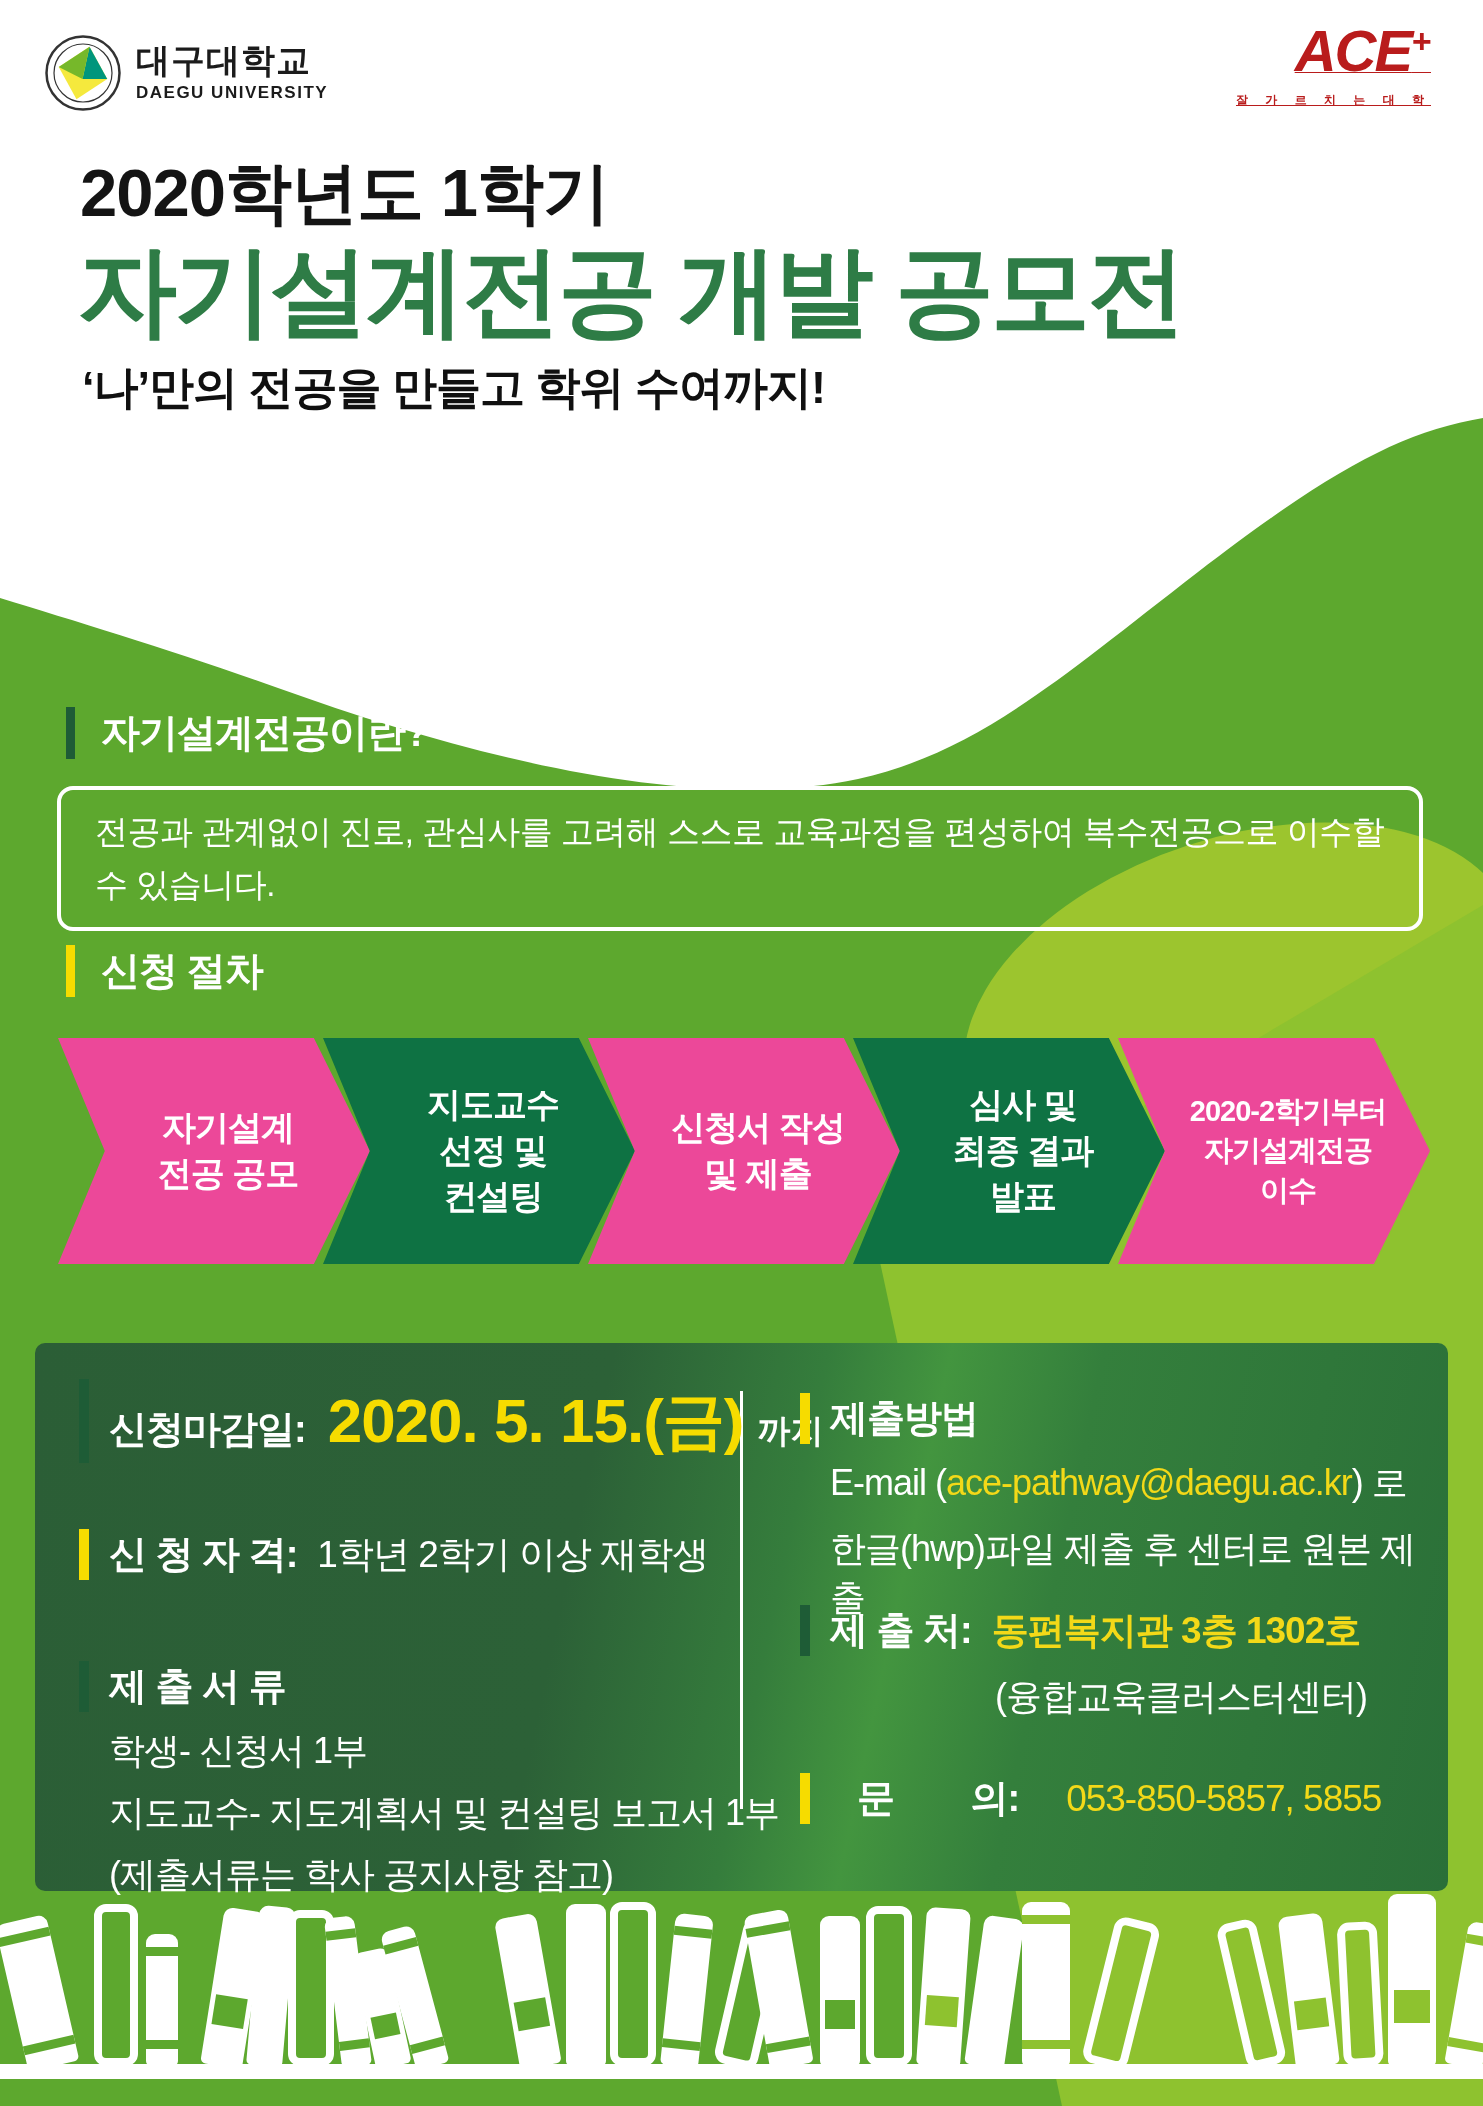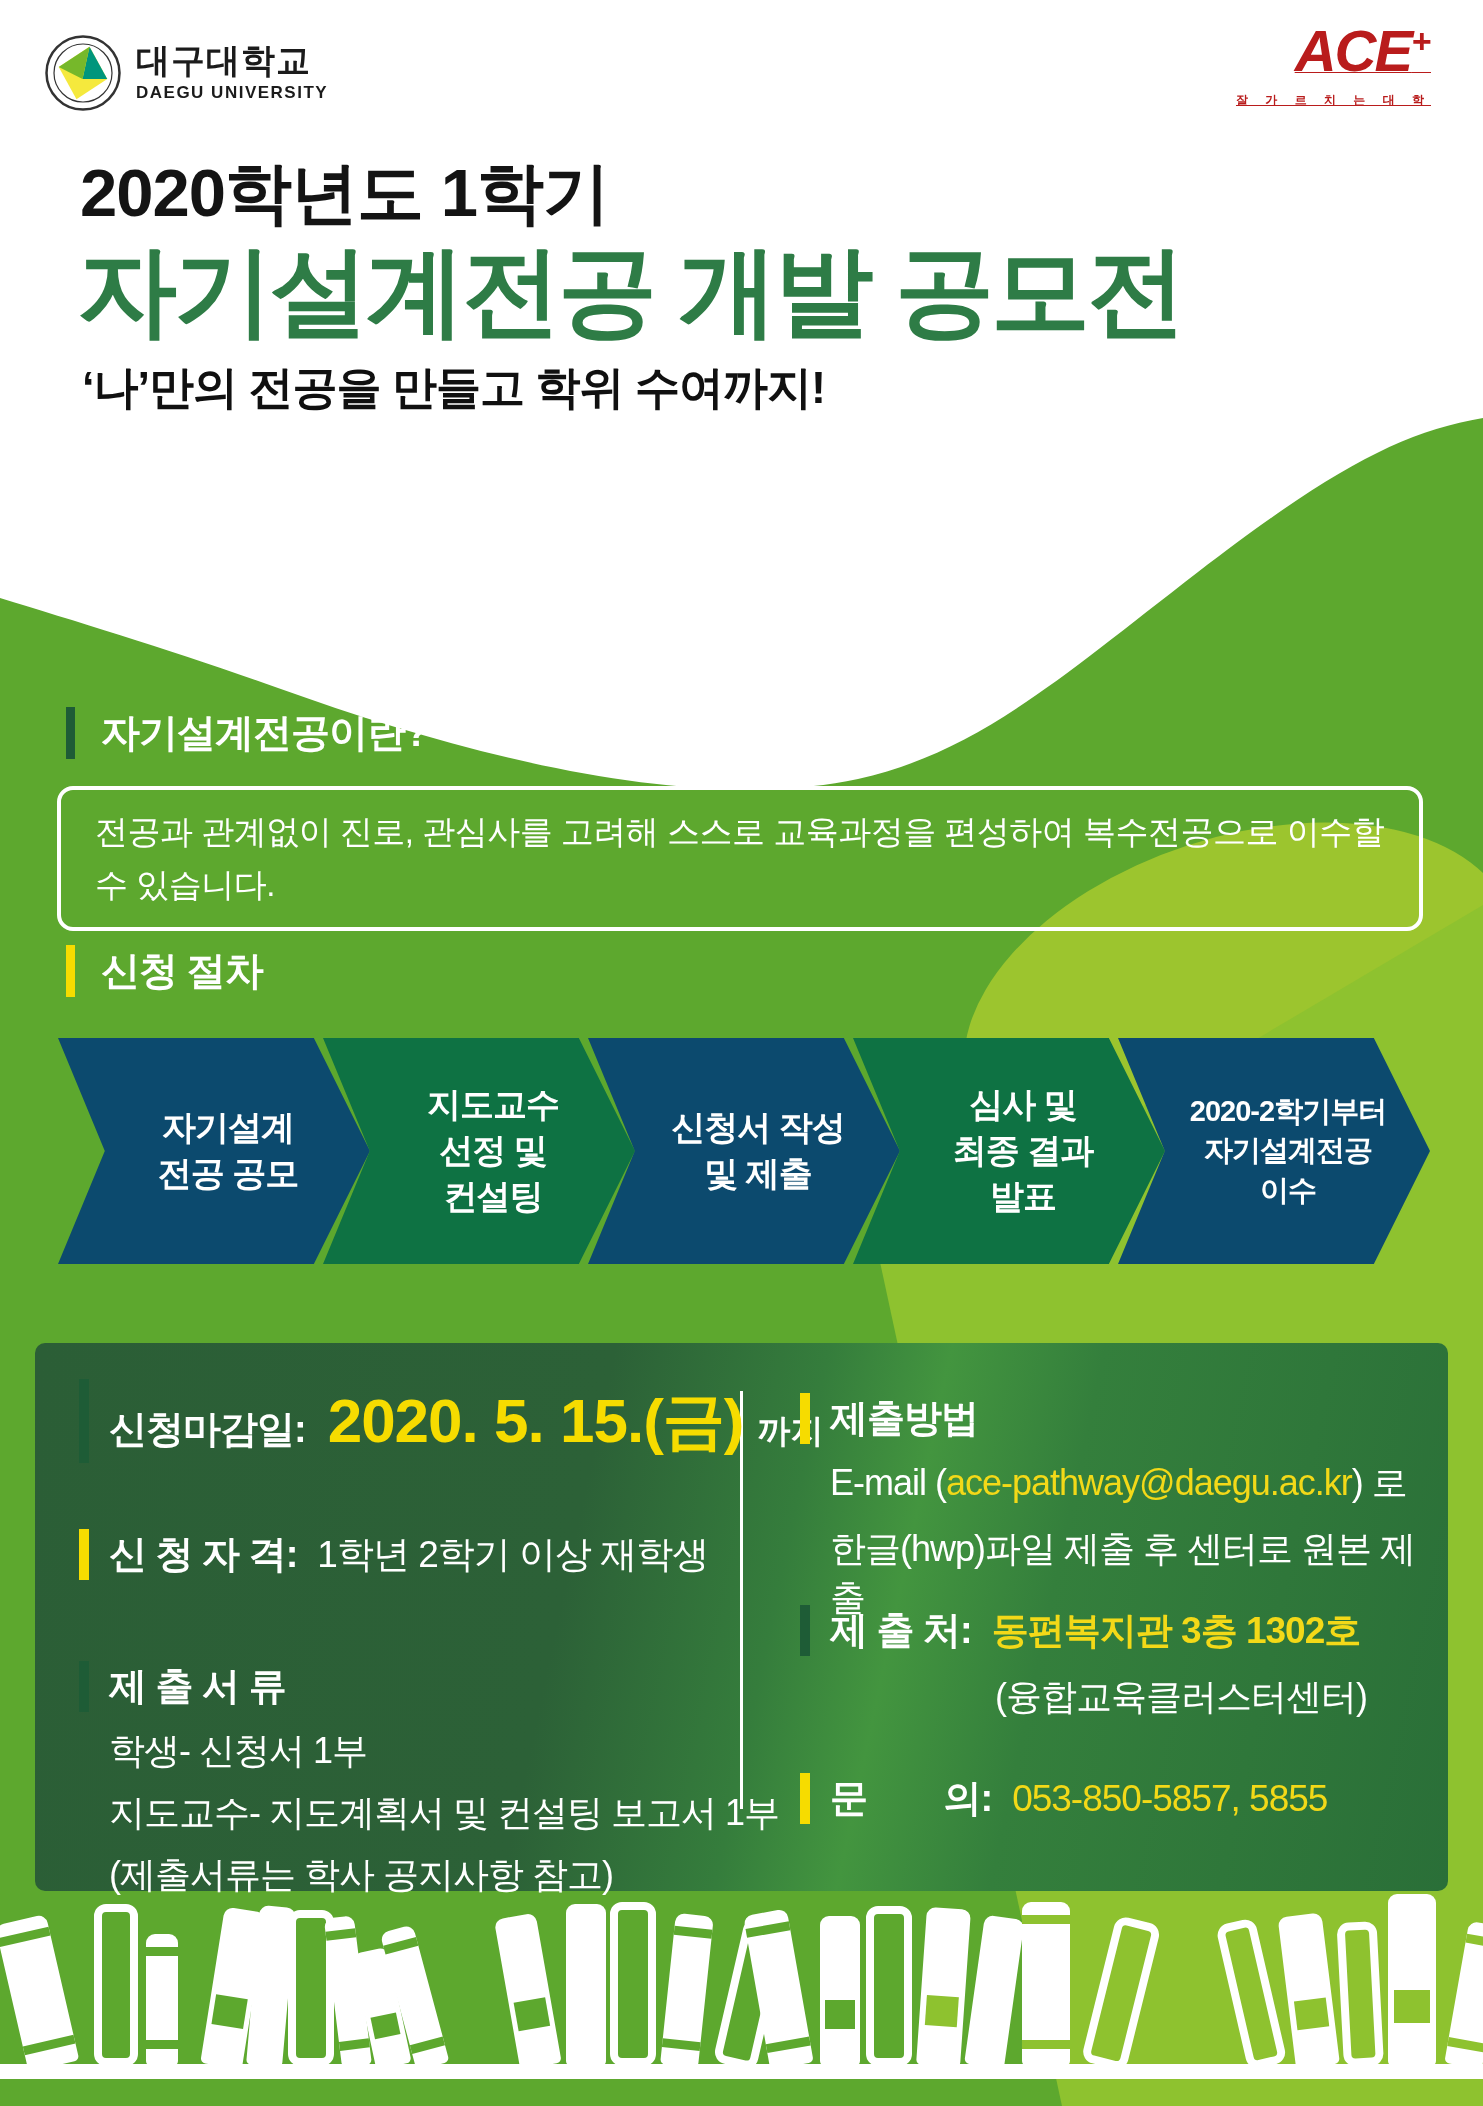--- a/index.html
+++ b/index.html
@@ -39,21 +39,21 @@
   .about-box{left:57px;top:786px;width:1366px;box-sizing:border-box;border:4px solid #fff;border-radius:16px;
     padding:15px 34px;color:#fff;font-size:33px;line-height:1.62;z-index:2;letter-spacing:-0.5px;}
   .about-box .hl{color:#f6dc00;font-weight:800;font-size:41px;}
 
   
   .steps{left:58px;top:1038px;width:1372px;height:226px;z-index:2;}
   .step{position:absolute;top:0;width:312px;height:226px;color:#fff;font-weight:700;font-size:34px;line-height:1.35;
     display:flex;flex-direction:column;align-items:center;justify-content:center;text-align:center;
     padding-left:28px;box-sizing:border-box;letter-spacing:-1px;
     clip-path:polygon(0% 0%,82% 0%,100% 50%,82% 100%,0% 100%,15% 50%);}
-  .step.dark{background:#0c4a6e;}
+  .step.dark{background:#ec4899;}
   .step.bright{background:#0e7243;}
   .step.small{font-size:29px;}
 
   
   .panel{left:35px;top:1343px;width:1413px;height:548px;border-radius:10px;z-index:2;color:#fff;
     background:linear-gradient(102deg,#2b5e36 0%,#2c6137 38%,#357d3c 52%,#43953f 60%,#347f3c 70%,#2a6f38 100%);}
   .p-row{position:absolute;display:flex;align-items:baseline;white-space:pre;}
   .p-bar{width:10px;align-self:stretch;margin-right:20px;flex:0 0 auto;}
   .p-label{font-size:38px;font-weight:800;letter-spacing:-1px;}
   .p-big-yellow{font-size:62px;font-weight:800;color:#f6dc00;letter-spacing:-1px;margin-left:22px;}
@@ -181,21 +181,21 @@
   <div class="p-line" style="left:795px;top:116px;"><span>E-mail (</span><span class="p-yellow">ace-pathway@daegu.ac.kr</span><span>) 로</span></div>
   <div class="p-line" style="left:795px;top:182px;">한글(hwp)파일 제출 후 센터로 원본 제출</div>
 
   <div class="p-row" style="left:765px;top:262px;">
     <div class="p-bar bar-dark"></div>
     <span class="p-label">제 출 처:</span>
     <span class="p-value p-yellow" style="font-weight:700;">동편복지관 3층 1302호</span>
   </div>
   <div class="p-line" style="left:960px;top:330px;">(융합교육클러스터센터)</div>
 
-  <div class="p-row" style="left:765px;top:430px;">
+  <div class="p-row" style="left:765px;top:430px;gap:27px;">
     <div class="p-bar bar-yellow"></div>
     <span class="p-label">문        의:</span>
     <span class="p-value p-yellow">053-850-5857, 5855</span>
   </div>
 </div>
 
 <div class="books">
     <div class="book banded" style="left: 28px; width: 52px; height: 150px; transform: rotate(-13deg); --cut: #5da82e;"></div>
     <div class="book outline" style="left: 94px; width: 44px; height: 162px; --cut: #5da82e;"></div>
     <div class="book banded" style="left: 146px; width: 32px; height: 132px; --cut: #5da82e;"></div>

